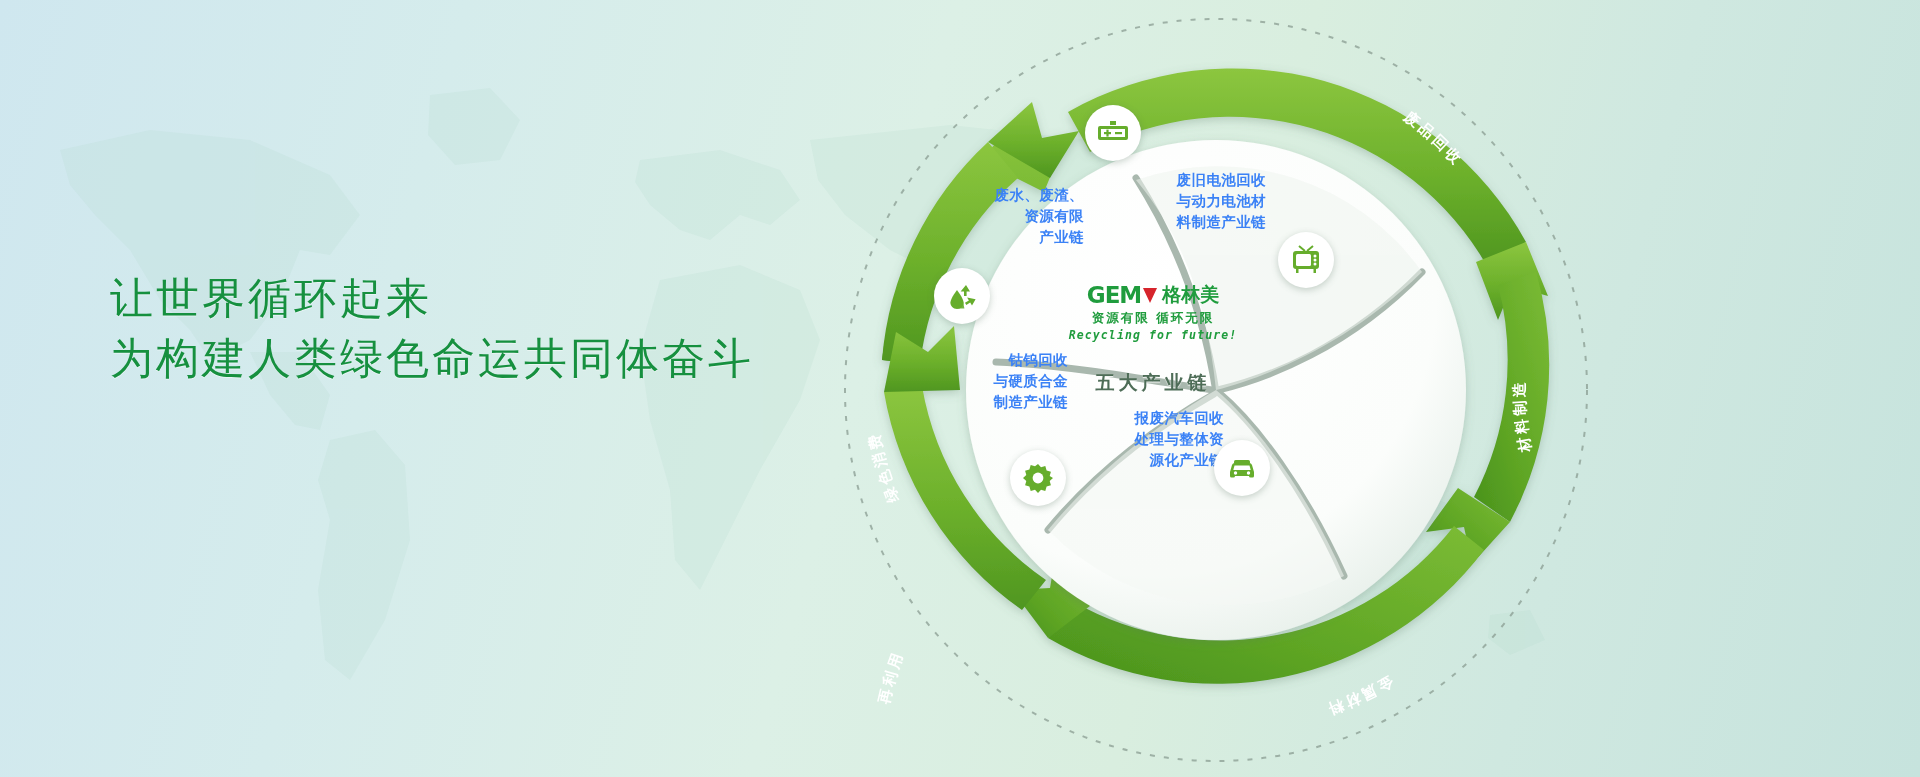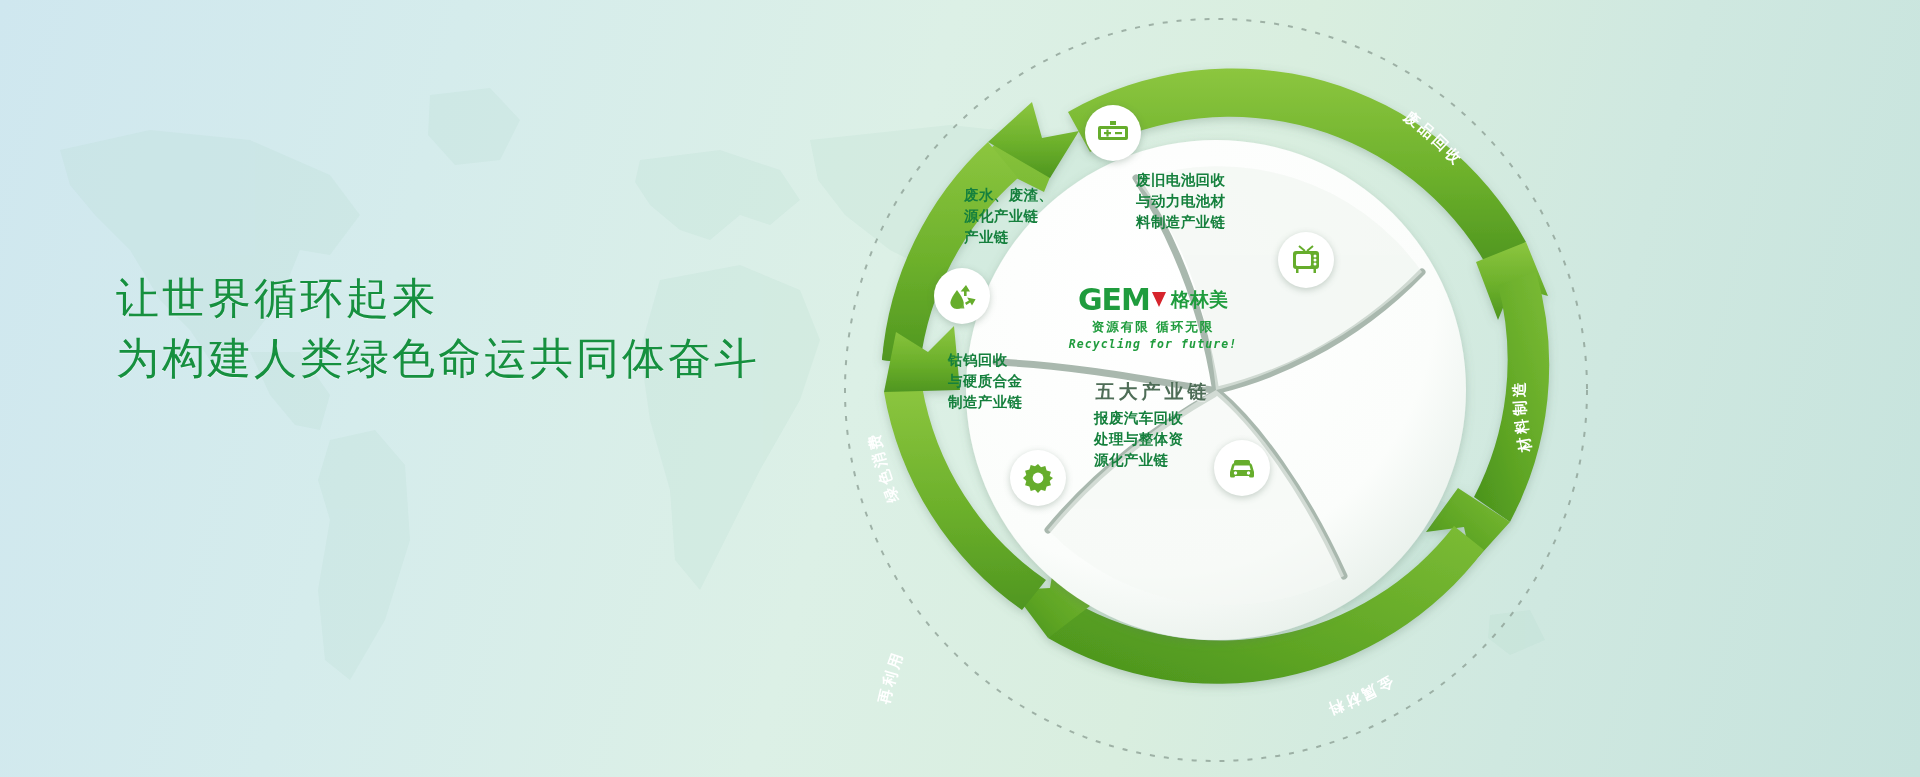--- a/index.html
+++ b/index.html
@@ -7,33 +7,33 @@
   body {
     font-family:"DejaVu Sans","Liberation Sans",sans-serif;
     background:linear-gradient(105deg,#cfe7ef 0%,#d5ecec 22%,#dcf0e6 45%,#d9eedf 62%,#cfe8e0 80%,#c6e3dd 100%);
     position:relative;
   }
 
   
   #map-layer { position:absolute; inset:0; opacity:.30; pointer-events:none; }
 
   
-  #headline { position:absolute; left:116px; top:268px; width:760px; }
+  #headline { position:absolute; left:110px; top:268px; width:760px; }
   .h-line {
     color:#16903f; font-size:43px; line-height:60px;
     letter-spacing:3px; font-weight:400; white-space:nowrap;
     text-shadow:0 1px 0 rgba(255,255,255,.45);
   }
 
   
   #diagram { position:absolute; left:836px; top:10px; width:760px; height:760px; }
   #diagram svg { display:block; }
 
   .seg-label {
-    position:absolute; text-align:left; color:#15803d;
+    position:absolute; text-align:right; color:#3b82f6;
     font-size:14.5px; line-height:21px; font-weight:700;
     letter-spacing:.4px; white-space:pre-line;
   }
   #lbl-battery  { left:300px; top:160px; width:130px; }
   #lbl-ewaste   { left:398px; top:300px; width:120px; }
   #lbl-car      { left:258px; top:398px; width:130px; }
   #lbl-cobalt   { left:112px; top:340px; width:120px; }
   #lbl-water    { left:128px; top:175px; width:120px; }
 
   
@@ -49,21 +49,21 @@
   #icon-gear    { left:174px; top:440px; }
   #icon-recycle { left:98px;  top:258px; }
 
   
   #center-logo {
     position:absolute; left:232px; top:272px; width:170px;
     text-align:center;
   }
   #logo-row { display:flex; align-items:center; justify-content:center; gap:4px; }
   #logo-gem {
-    color:#1f9c3d; font-size:30px; font-weight:700;
+    color:#1f9c3d; font-size:23px; font-weight:700;
     letter-spacing:-1px; font-family:"DejaVu Sans",sans-serif;
   }
   #logo-tri {
     width:0;height:0;border-left:7px solid transparent;
     border-right:7px solid transparent;border-top:15px solid #d6242c;
     margin:0 1px 0 -2px;
   }
   #logo-cn { color:#1f9c3d; font-size:19px; font-weight:700; letter-spacing:0px; }
   #logo-slogan {
     color:#1f9c3d; font-size:12.5px; font-weight:700;
@@ -222,21 +222,21 @@
     <g fill="#cdd9d1">
       <circle cx="277" cy="123" r="4"></circle>
         <circle cx="470" cy="250" r="4"></circle>
       <circle cx="406" cy="458" r="4"></circle>
         <circle cx="202" cy="468" r="4"></circle>
       <circle cx="126" cy="286" r="4"></circle>
     </g>
   </svg>
 
   <div class="seg-label" id="lbl-water">废水、废渣、
-源化产业链
+资源有限
 产业链</div>
   <div class="seg-label" id="lbl-battery">废旧电池回收
 与动力电池材
 料制造产业链</div>
   <div class="seg-label" id="lbl-car">报废汽车回收
 处理与整体资
 源化产业链</div>
   <div class="seg-label" id="lbl-cobalt">钴钨回收
 与硬质合金
 制造产业链</div>

